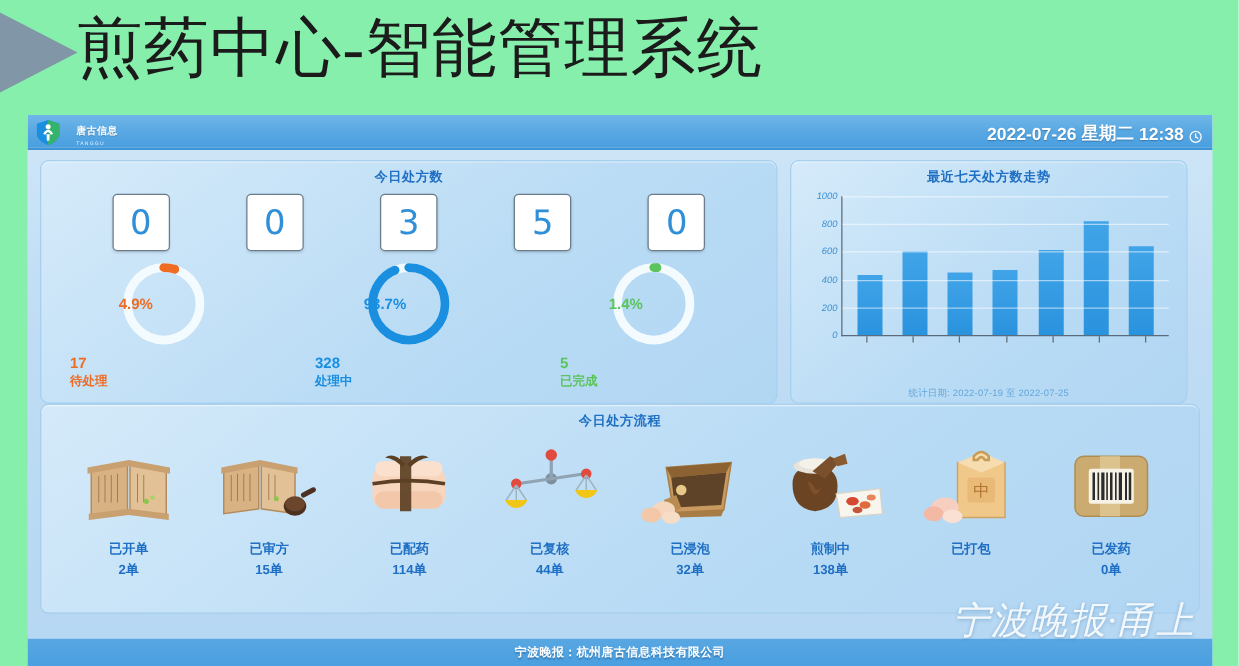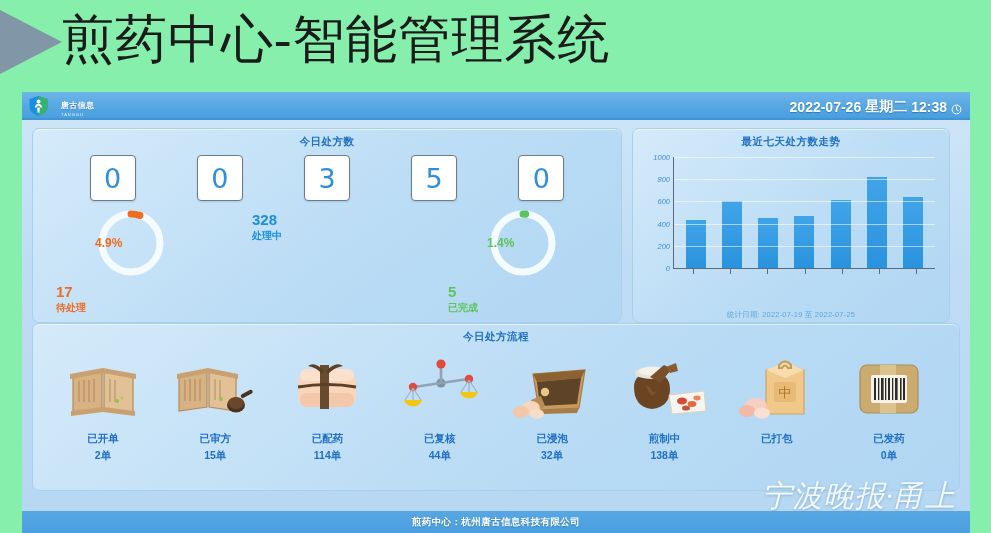--- a/index.html
+++ b/index.html
@@ -93,21 +93,21 @@
   }
 
   .gauge-row { display:flex; justify-content:space-around; margin-top: 6px; }
   .gauge-cell { width: 150px; text-align:left; }
   .gauge { position:relative; width: 72px; height:72px; margin: 0 auto; }
   .gauge svg { display:block; }
   .gauge-pct {
     position:absolute; left:0; right:0; top:50%; transform:translateY(-50%);
     font-size: 12px; font-weight:bold;
   }
-  .gauge-count { font-size: 15px; font-weight:bold; margin-top: 4px; }
+  .gauge-count { font-size: 12px; font-weight:bold; margin-top: 4px; }
   .gauge-label { font-size: 10px; font-weight:bold; margin-top: 1px; }
 
   
   .panel-chart { width: 318px; height: 195px; }
   .chart-area { position:relative; height: 140px; margin: 2px 8px 0 8px; }
   .chart-plot {
     position:absolute; left: 32px; right: 6px; top: 6px; bottom: 22px;
     border-left: 1.3px solid #5a6c7c; border-bottom: 1.3px solid #5a6c7c;
   }
   .gridline { position:absolute; left:0; right:0; height:1px; background: rgba(255,255,255,.55); }
@@ -218,20 +218,28 @@
                     <circle cx="36" cy="36" r="29" fill="none" stroke="#f4fbff" stroke-width="7"></circle>
                     <circle cx="36" cy="36" r="29" fill="none" stroke="#ef6c23" stroke-width="7" stroke-dasharray="8.93 173.28" stroke-linecap="round" transform="rotate(-90 36 36)"></circle>
                     <circle cx="44.79" cy="8.36" r="3.4" fill="#ef6c23"></circle>
                   </svg>
                   <div class="gauge-pct" style="color:#ef6c23">4.9%</div>
                 </div>
                 <div class="gauge-count" style="color:#ef6c23">17</div>
                 <div class="gauge-label" style="color:#ef6c23">待处理</div>
               </div>
               <div class="gauge-cell">
+                <div class="gauge">
+                  <svg width="72" height="72" viewBox="0 0 72 72">
+                    <circle cx="36" cy="36" r="29" fill="none" stroke="#f4fbff" stroke-width="7"></circle>
+                    <circle cx="36" cy="36" r="29" fill="none" stroke="#1a8fe0" stroke-width="7" stroke-dasharray="170.73 11.48" stroke-linecap="round" transform="rotate(-90 36 36)"></circle>
+                    <circle cx="24.82" cy="9.24" r="3.4" fill="#1a8fe0"></circle>
+                  </svg>
+                  <div class="gauge-pct" style="color:#1a8fe0">93.7%</div>
+                </div>
                 <div class="gauge-count" style="color:#1a8fe0">328</div>
                 <div class="gauge-label" style="color:#1a8fe0">处理中</div>
               </div>
               <div class="gauge-cell">
                 <div class="gauge">
                   <svg width="72" height="72" viewBox="0 0 72 72">
                     <circle cx="36" cy="36" r="29" fill="none" stroke="#f4fbff" stroke-width="7"></circle>
                     <circle cx="36" cy="36" r="29" fill="none" stroke="#5cc45c" stroke-width="7" stroke-dasharray="2.55 179.66" stroke-linecap="round" transform="rotate(-90 36 36)"></circle>
                     <circle cx="38.55" cy="7.11" r="3.4" fill="#5cc45c"></circle>
                   </svg>
@@ -424,16 +432,16 @@
                   </g>
                 </svg>
               </div>
               <div class="flow-name">已发药</div>
               <div class="flow-count">0单</div>
             </div>
           </div>
       </div>
     </div>
 
-    <div class="app-footer">煎药中心：杭州唐古信息科技有限公司</div>
+    <div class="app-footer">宁波晚报：杭州唐古信息科技有限公司</div>
     <div class="watermark">宁波晚报·甬上</div>
   </div>
 </div>
 
 </body></html>

